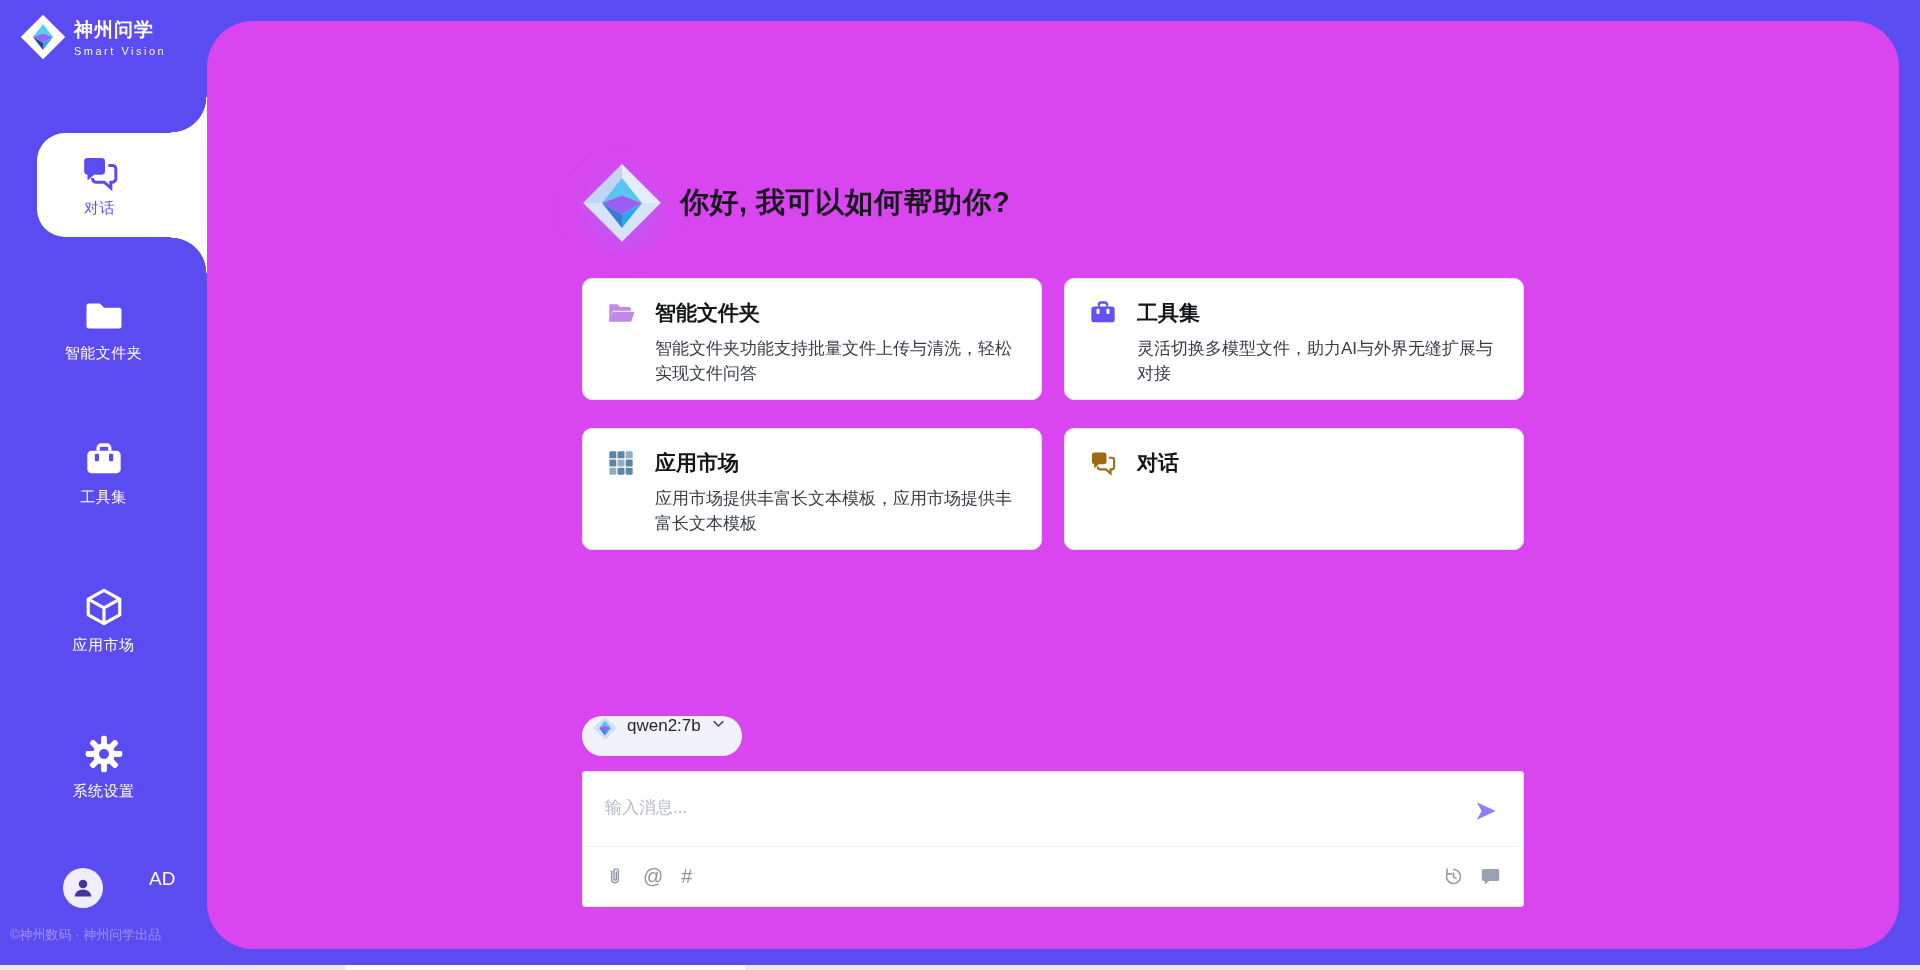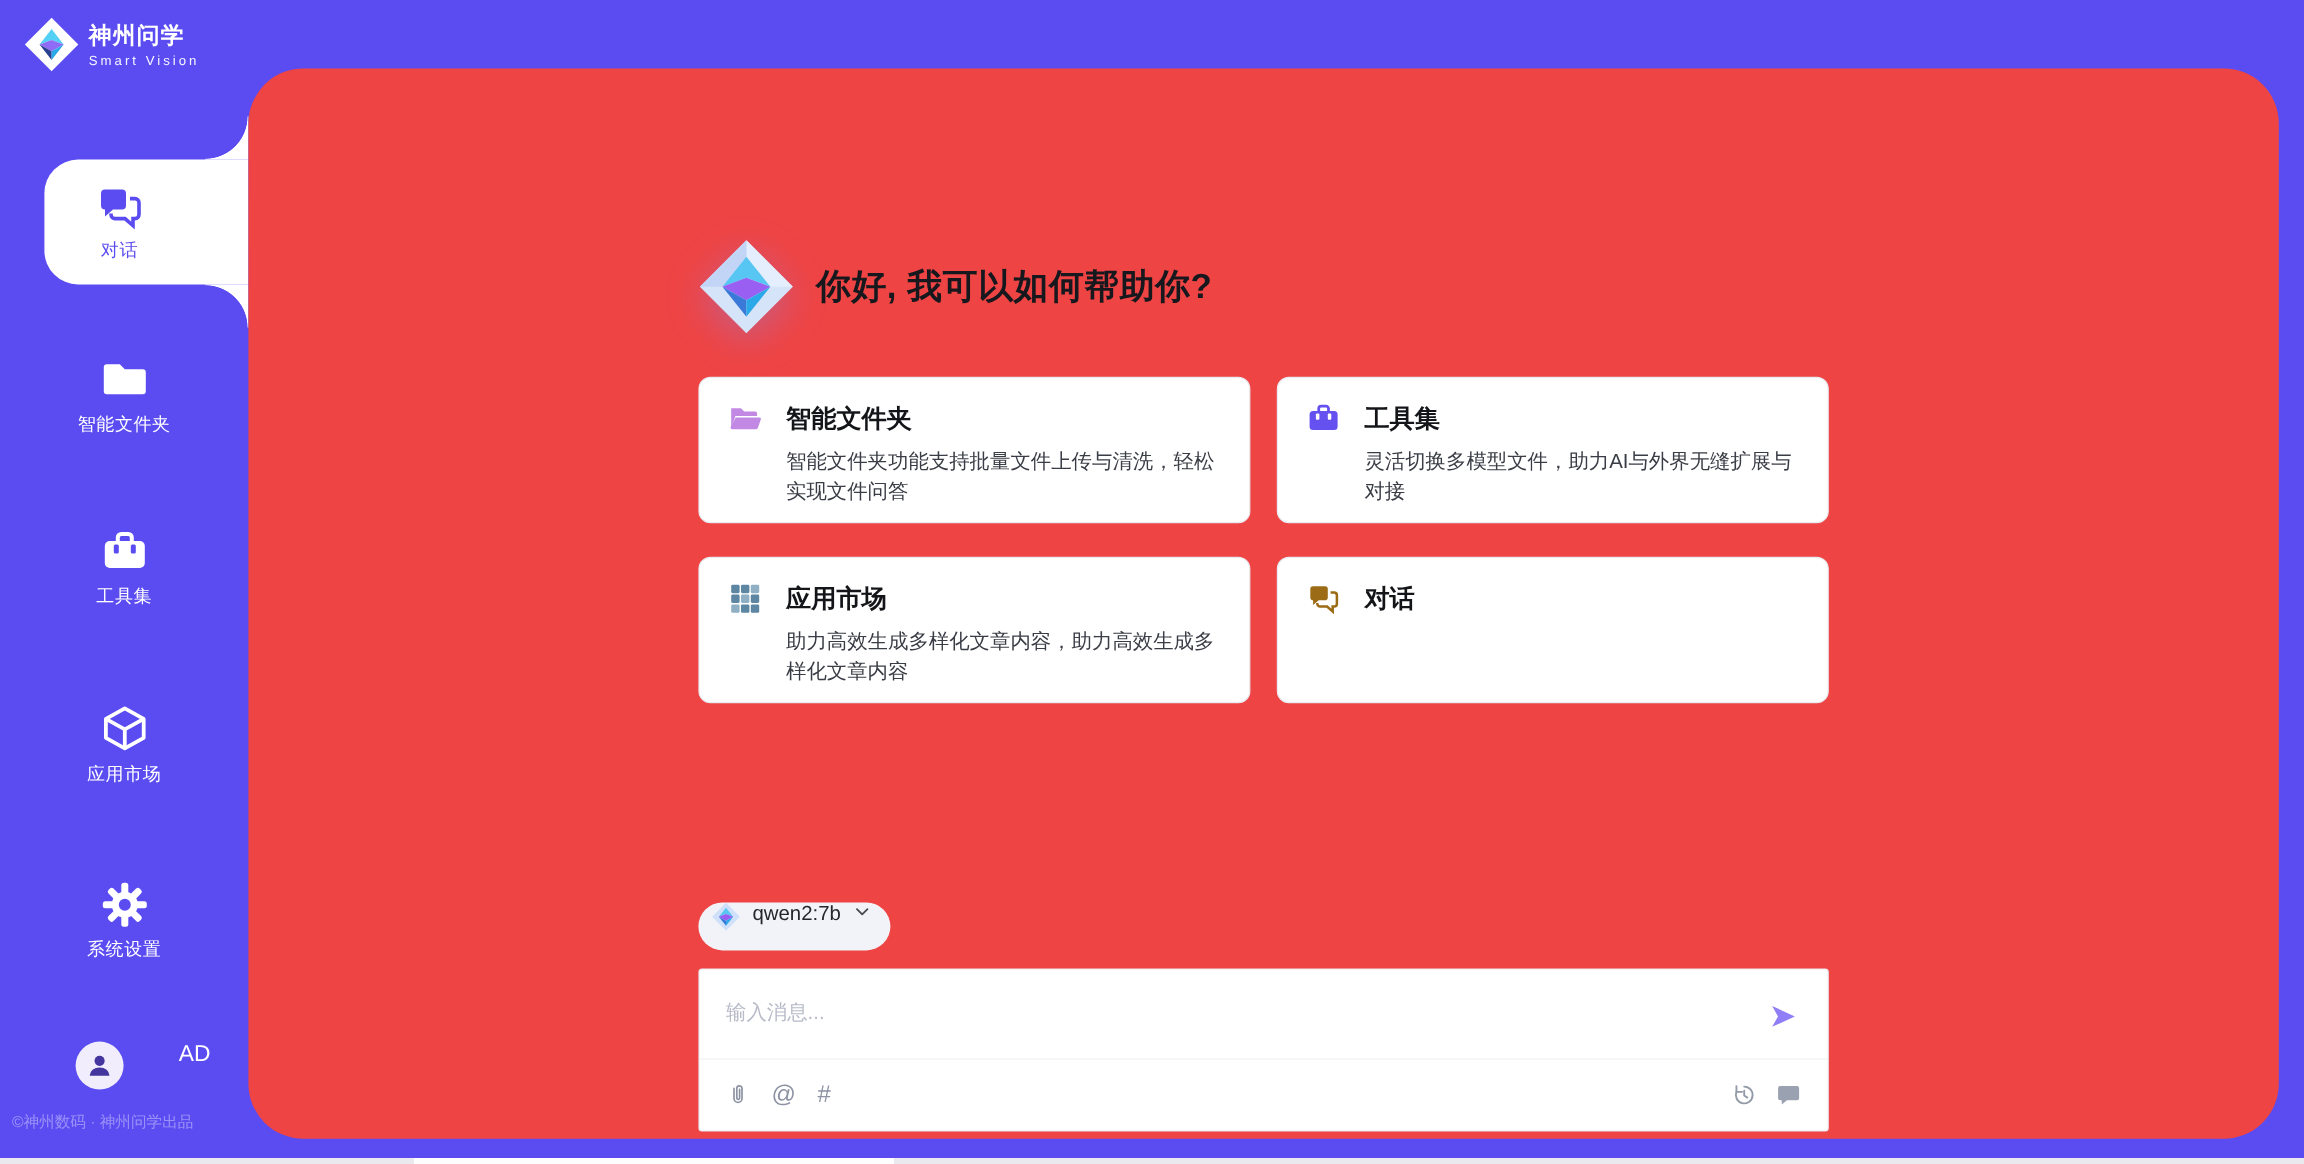--- a/index.html
+++ b/index.html
@@ -5,21 +5,21 @@
   * { margin:0; padding:0; box-sizing:border-box; }
   html,body { width:1920px; height:970px; overflow:hidden; }
   body {
     font-family:"Liberation Sans","DejaVu Sans",sans-serif;
     background:#5b4cf2;
     position:relative;
   }
   
   .main {
     position:absolute; left:207px; top:21px; right:21px; bottom:21px;
-    background:#ef4444; border-radius:46px;margin-top:36px;
+    background:#d946ef; border-radius:46px;
   }
   .content { position:relative; width:942px; height:100%; margin:0 auto; }
 
   
   .sidebar { position:absolute; left:0; top:0; width:207px; height:100%; color:#fff; }
   .brand { position:absolute; left:20px; top:14px; display:flex; align-items:center; gap:8px; }
   .brand-name { font-size:19px; font-weight:700; letter-spacing:1px; }
   .brand-sub { font-size:11px; letter-spacing:2.5px; margin-top:2px; opacity:.95;text-align:right; }
 
   .nav-item {
@@ -257,21 +257,21 @@
               <rect x="4" y="18" width="12" height="12" rx="2"></rect>
               <rect x="18" y="18" width="12" height="12" rx="2" fill="#8fb0c4"></rect>
               <rect x="32" y="18" width="12" height="12" rx="2"></rect>
               <rect x="4" y="32" width="12" height="12" rx="2" fill="#8fb0c4"></rect>
               <rect x="18" y="32" width="12" height="12" rx="2"></rect>
               <rect x="32" y="32" width="12" height="12" rx="2"></rect>
             </svg>
           </span>
           <span class="card-title">应用市场</span>
         </div>
-        <div class="card-desc">助力高效生成多样化文章内容，助力高效生成多样化文章内容</div>
+        <div class="card-desc">应用市场提供丰富长文本模板，应用市场提供丰富长文本模板</div>
       </div>
 
       <div class="card">
         <div class="card-head">
           <span style="color:#9b6c15">
             <svg width="28" height="28" viewBox="0 0 48 48" fill="none">
               <path d="M5 10 a4 4 0 0 1 4-4 h17 a4 4 0 0 1 4 4 v12 a4 4 0 0 1-4 4 h-9 l-8 7 v-7 a4 4 0 0 1-4-4 z" fill="currentColor"></path>
               <path d="M34 15 h5 a4 4 0 0 1 4 4 v12 a4 4 0 0 1-4 4 h-2 v7 l-8-7 h-10 a4 4 0 0 1-4-4 v-1" stroke="currentColor" stroke-width="3.6"></path>
             </svg>
           </span>

